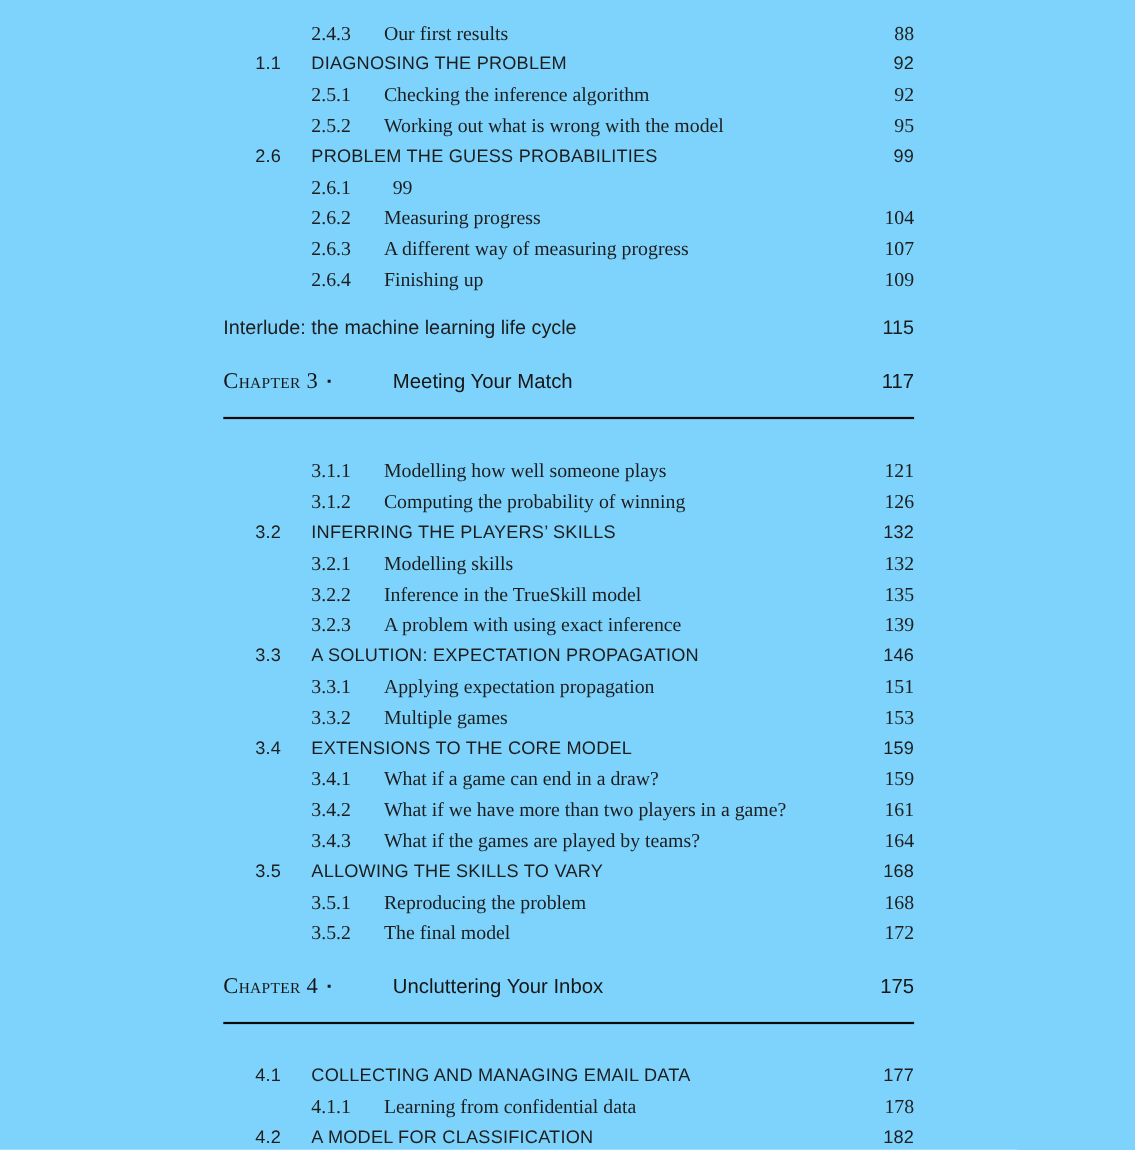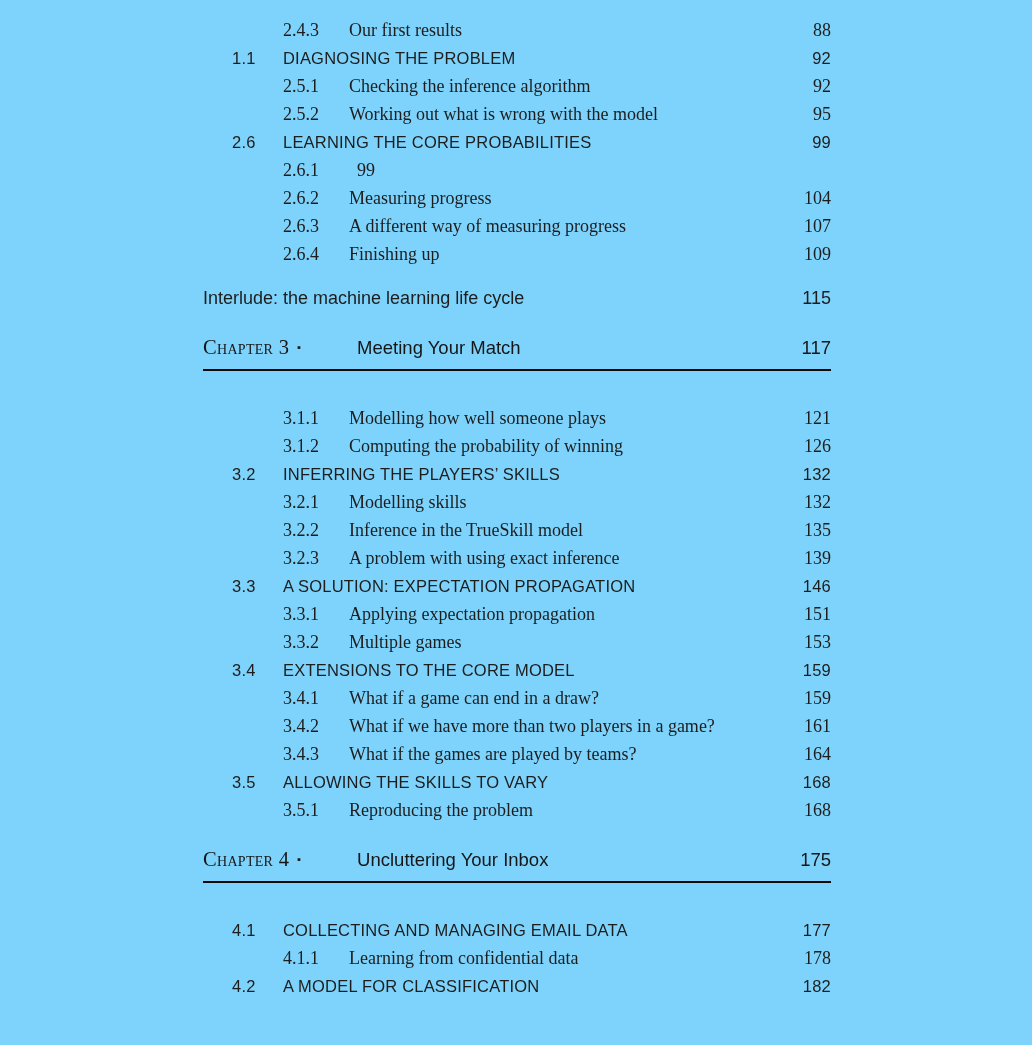--- a/index.html
+++ b/index.html
@@ -45,21 +45,21 @@
     font-family: "Liberation Sans", sans-serif;
     font-size: 18px;
   }
   .it-title { flex: 1; }
 
   
   .chapter {
     margin-top: 20px;
     height: 30px;
     line-height: 30px;
-    padding-bottom: 7px;
+    padding-bottom: 17px;
     border-bottom: 2.5px solid #0a0a0a;
     font-family: "Liberation Sans", sans-serif;
     font-size: 18.5px;
     color: #161616;
   }
   .ch-label {
     font-family: "Liberation Serif", serif;
     font-variant: small-caps;
     font-size: 20.5px;
     letter-spacing: 0.3px;
@@ -95,21 +95,21 @@
         <span class="title">Checking the inference algorithm</span>
         <span class="pg">92</span>
       </div>
       <div class="row subsection">
         <span class="num">2.5.2</span>
         <span class="title">Working out what is wrong with the model</span>
         <span class="pg">95</span>
       </div>
       <div class="row section">
         <span class="num">2.6</span>
-        <span class="title">LEARNING THE CORE PROBABILITIES</span>
+        <span class="title">PROBLEM THE GUESS PROBABILITIES</span>
         <span class="pg">99</span>
       </div>
       <div class="row subsection">
         <span class="num">2.6.1</span>
         <span class="pg">99</span>
       </div>
       <div class="row subsection">
         <span class="num">2.6.2</span>
         <span class="title">Measuring progress</span>
         <span class="pg">104</span>
@@ -202,20 +202,25 @@
       <div class="row section">
         <span class="num">3.5</span>
         <span class="title">ALLOWING THE SKILLS TO VARY</span>
         <span class="pg">168</span>
       </div>
       <div class="row subsection">
         <span class="num">3.5.1</span>
         <span class="title">Reproducing the problem</span>
         <span class="pg">168</span>
       </div>
+      <div class="row subsection">
+        <span class="num">3.5.2</span>
+        <span class="title">The final model</span>
+        <span class="pg">172</span>
+      </div>
       <div class="row chapter">
         <span class="ch-label">Chapter 4</span>
         <span class="ch-bullet">▪</span>
         <span class="ch-title">Uncluttering Your Inbox</span>
         <span class="pg">175</span>
       </div>
       <div class="row section">
         <span class="num">4.1</span>
         <span class="title">COLLECTING AND MANAGING EMAIL DATA</span>
         <span class="pg">177</span>

